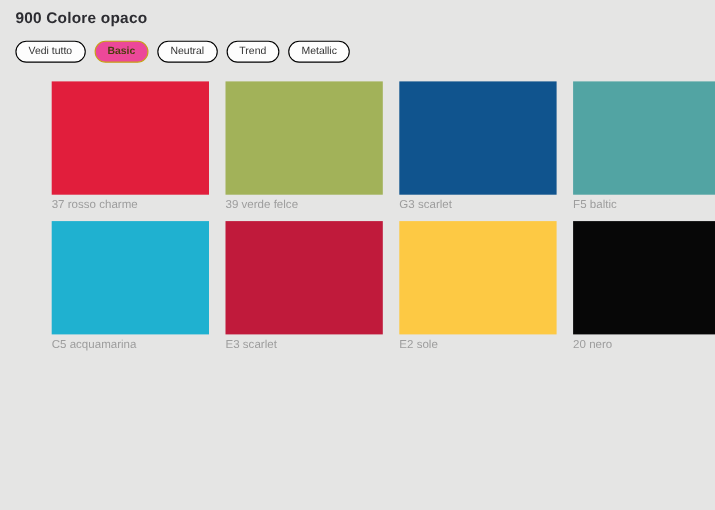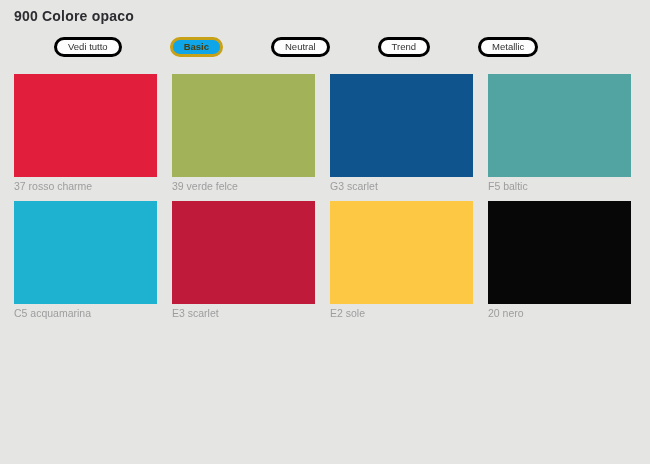--- a/index.html
+++ b/index.html
@@ -27,44 +27,44 @@
     gap: 8px;
     margin-top: 13px;
     height: 20px;
   }
   .pill {
     display: inline-flex;
     align-items: center;
     justify-content: center;
     height: 20px;
     padding: 0 11px;
-    border: 3px solid #000000;
+    border: 1px solid #000000;
     border-radius: 10px;
     background: #fdfdfd;
     color: #333333;
     font-size: 9.5px;
     line-height: 1;
     cursor: pointer;
     white-space: nowrap;
-    margin-left: 40px;
   }
   .pill.active {
     color: #4a3d0c;
     font-weight: 700;
   }
   .swatch-grid {
     margin-top: 17px;
     display: grid;
     grid-template-columns: repeat(4, 143px);
     column-gap: 15px;
     row-gap: 8px;
   }
   .swatch {
     width: 143px;
     cursor: pointer;
+    margin-left: 33px;
   }
   .swatch-color {
     width: 143px;
     height: 103px;
   }
   .swatch-label {
     margin-top: 3px;
     font-size: 10.5px;
     color: #9d9d9d;
     line-height: 13px;
@@ -72,21 +72,21 @@
   }
 </style>
 </head>
 <body>
 
 <div class="page">
   <h1 class="page-title">900 Colore opaco</h1>
 
   <div class="filter-bar">
       <button class="pill">Vedi tutto</button>
-      <button class="pill active" style="background: #0ea5e9; border-color: rgb(199, 161, 24);">Basic</button>
+      <button class="pill active" style="background: #ec4899; border-color: rgb(199, 161, 24);">Basic</button>
       <button class="pill">Neutral</button>
       <button class="pill">Trend</button>
       <button class="pill">Metallic</button>
     </div>
 
   <div class="swatch-grid">
       <div class="swatch">
     <div class="swatch-color" style="background: rgb(225, 30, 60);"></div>
     <div class="swatch-label">37 rosso charme</div>
   </div>

